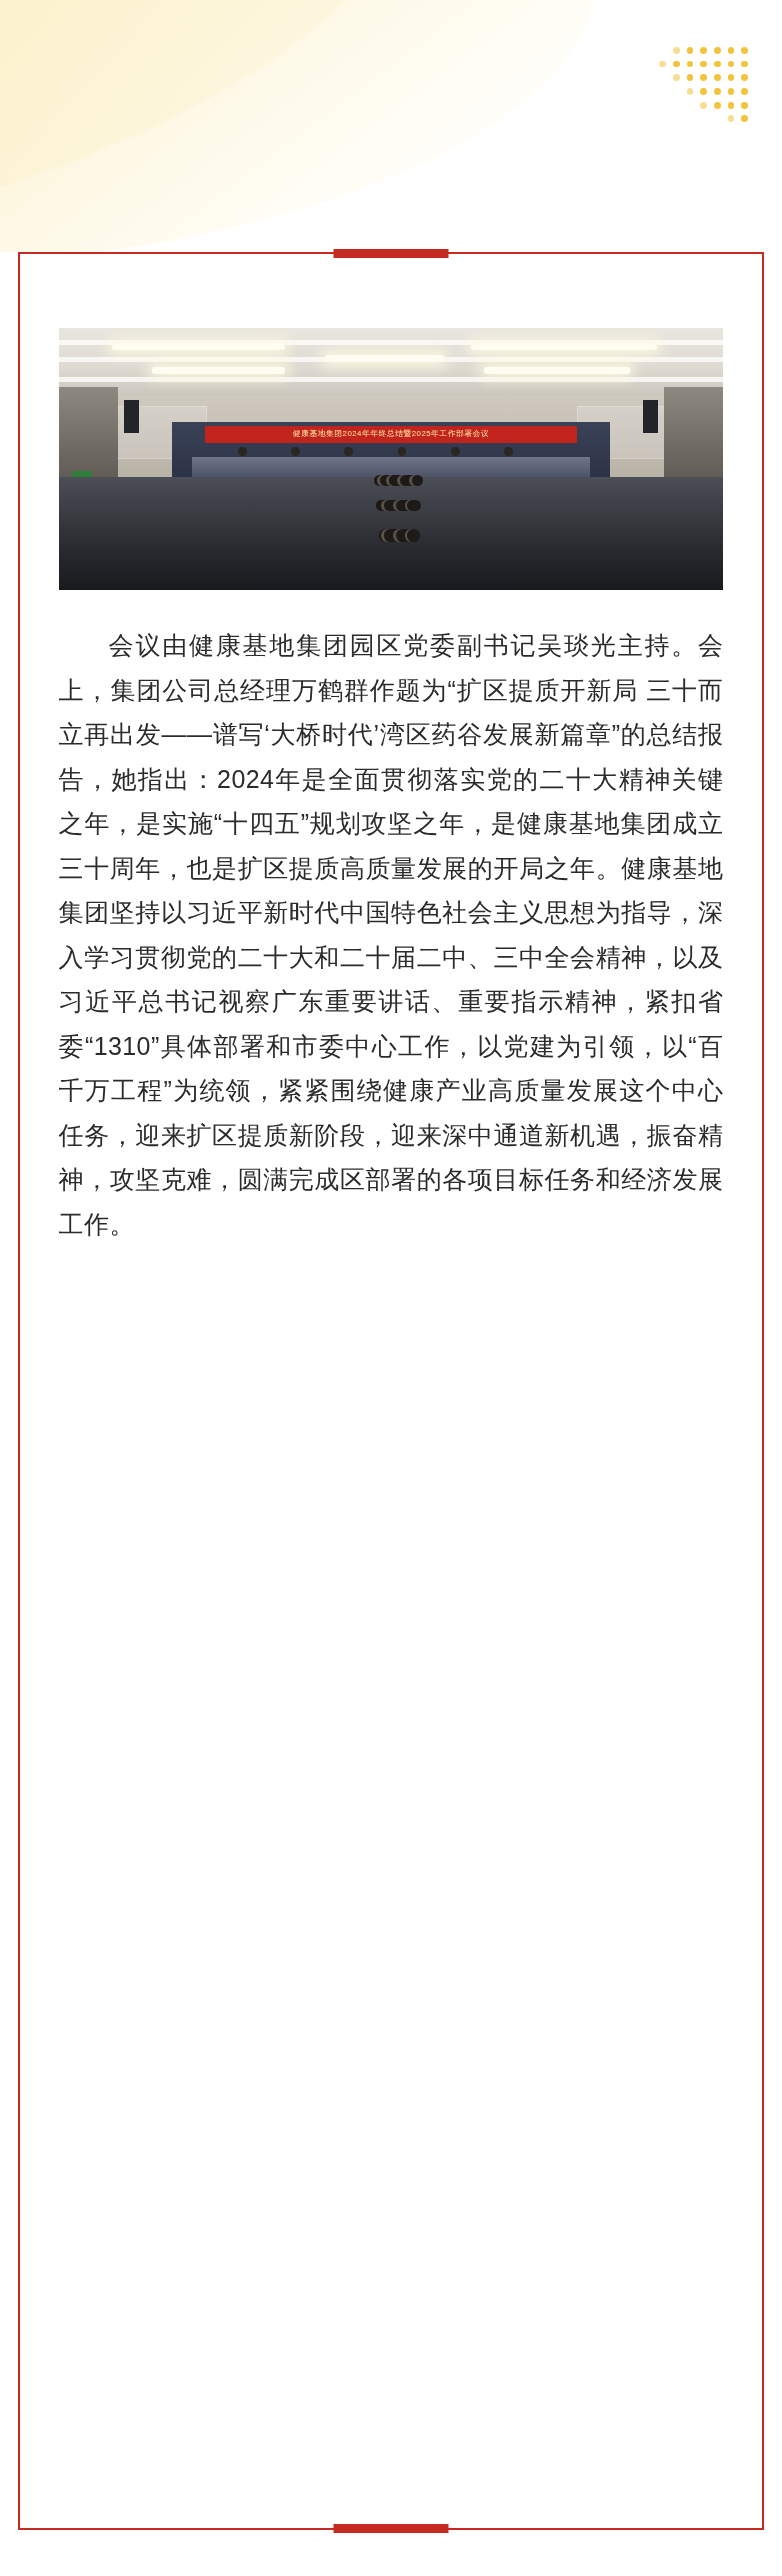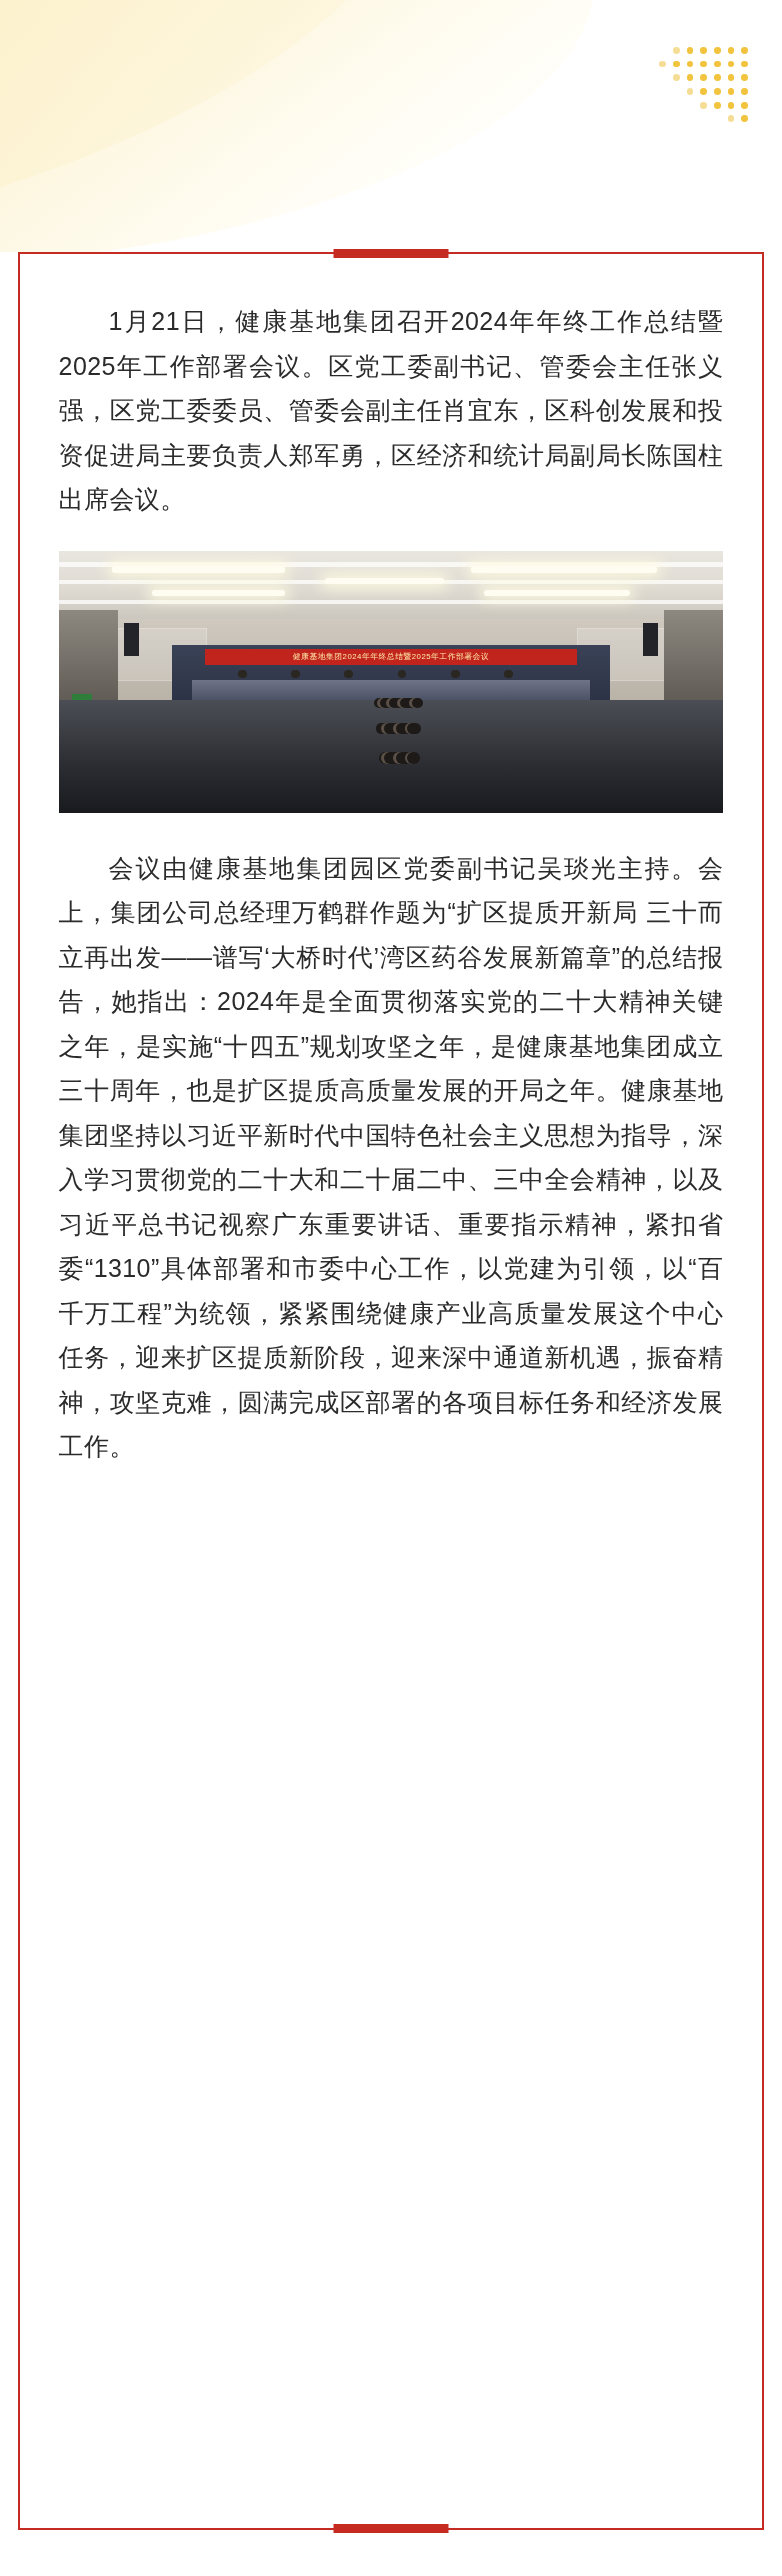--- a/index.html
+++ b/index.html
@@ -269,21 +269,20 @@
         <i></i>
     </div>
   </div>
 
   <div class="card">
     <div class="tab-top"></div>
     <div class="tab-bottom"></div>
 
     <div class="card-inner">
 
-      <p class="para">1月21日，健康基地集团召开2024年年终工作总结暨2025年工作部署会议。区党工委副书记、管委会主任张义强，区党工委委员、管委会副主任肖宜东，区科创发展和投资促进局主要负责人郑军勇，区经济和统计局副局长陈国柱出席会议。</p>
 
       <div class="photo-wrap">
         <div class="photo">
 
           <div class="ph-ceiling">
             <div class="slat" style="top:11.7px;"></div>
             <div class="slat" style="top:29px;"></div>
             <div class="slat" style="top:49px;"></div>
             <div class="ph-light" style="left:8%; top:15.6px; width:26%;"></div>
             <div class="ph-light" style="left:62%; top:15.6px; width:28%;"></div>

